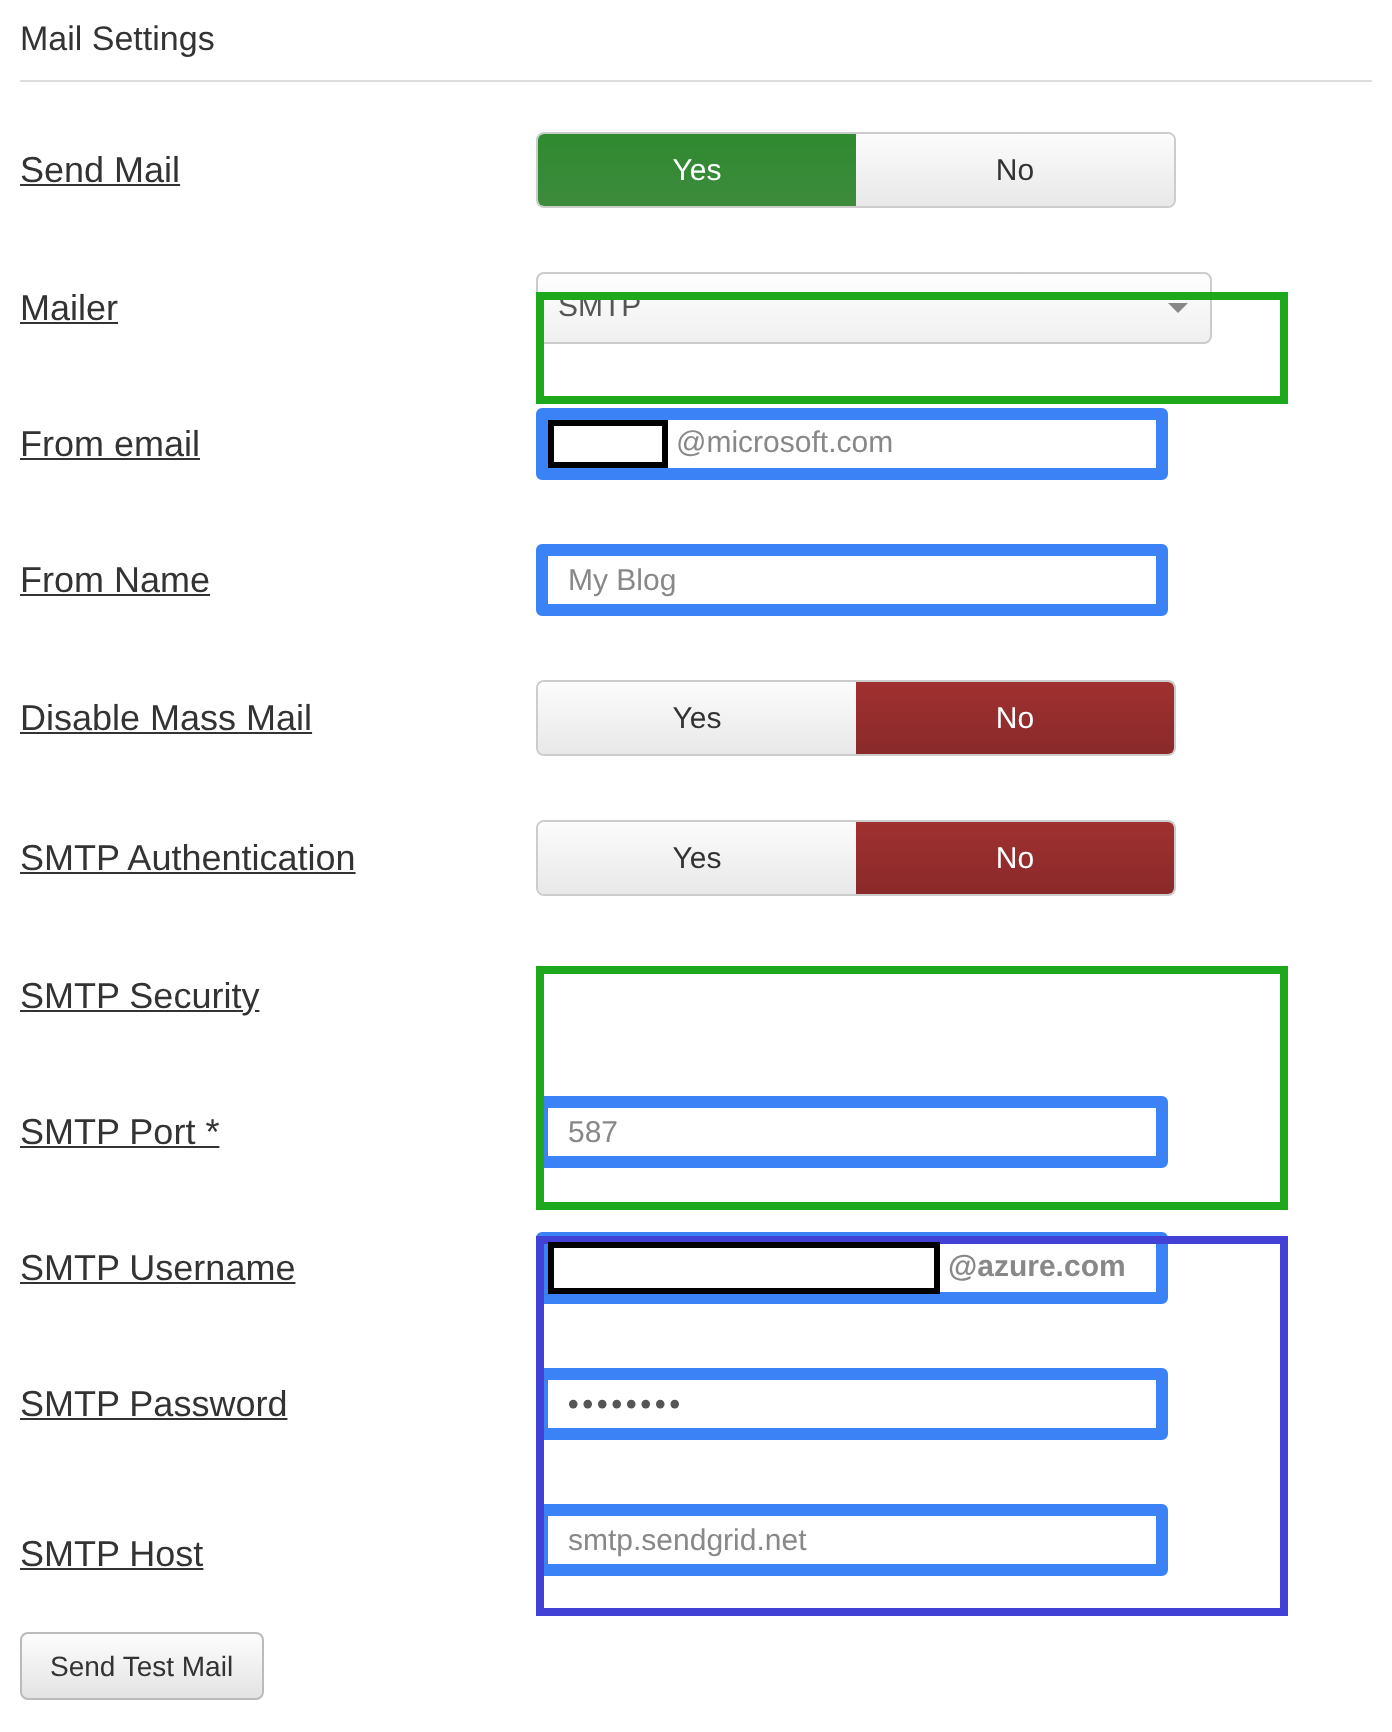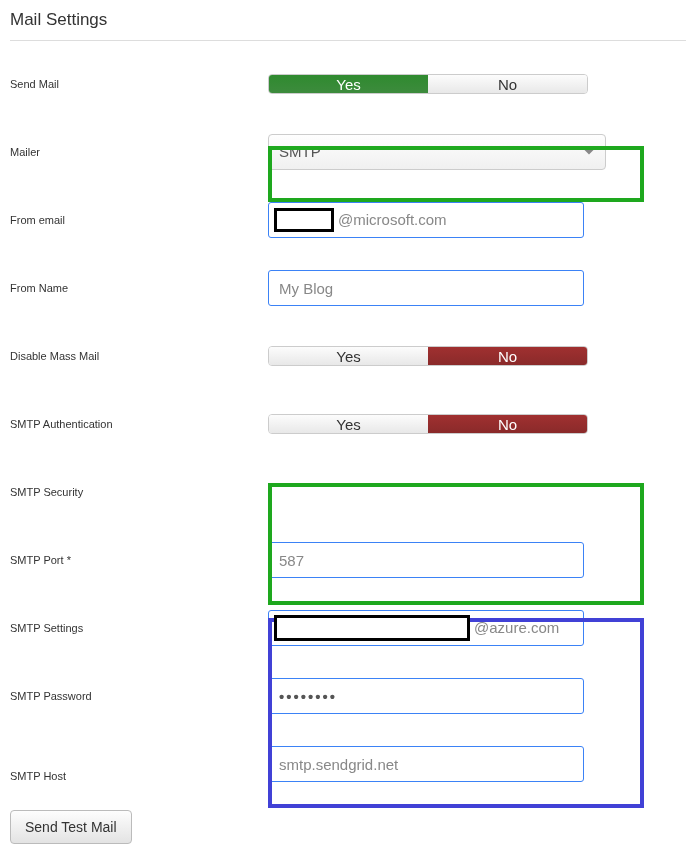--- a/index.html
+++ b/index.html
@@ -28,30 +28,31 @@
     }
     .form-row {
       display: flex;
       align-items: center;
       margin-bottom: 32px;
       min-height: 36px;
     }
     .form-label {
       width: 258px;
       flex-shrink: 0;
-      font-size: 11px;
-      color: #333;
+      font-size: 18px;
+      color: #333;
+      text-decoration: underline;
     }
     .form-control-wrap {
       flex-grow: 1;
     }
     .toggle-group {
       display: flex;
       width: 320px;
-      height: 20px;
+      height: 38px;
       border-radius: 4px;
       overflow: hidden;
       border: 1px solid #ccc;
     }
     .toggle-btn {
       flex: 1;
       display: flex;
       align-items: center;
       justify-content: center;
       font-size: 15px;
@@ -93,21 +94,21 @@
       width: 0;
       height: 0;
       border-left: 5px solid transparent;
       border-right: 5px solid transparent;
       border-top: 5px solid #888;
       pointer-events: none;
     }
     .text-input {
       width: 316px;
       height: 36px;
-      border: 1px solid #3b82f6;
+      border: 6px solid #3b82f6;
       border-radius: 3px;
       padding: 0 10px;
       font-size: 15px;
       color: #888;
       background: #fff;
     }
     .text-input::placeholder {
       color: #999;
     }
     .highlight-box {
@@ -244,26 +245,26 @@
   
   <div class="form-row">
     <div class="form-label">SMTP Port *</div>
     <div class="form-control-wrap">
       <input class="text-input" type="text" value="587" style="">
     </div>
   </div>
 
   
   <div class="form-row">
-    <div class="form-label">SMTP Settings</div>
+    <div class="form-label">SMTP Username</div>
     <div class="form-control-wrap">
       <div class="from-email-input-wrap" style="width:316px;">
         <input class="text-input" type="text" value="" style="">
         <div class="blackout-box" style="left:6px; top:5px; width:196px; height:26px;"></div>
-        <span class="input-text-suffix" style="left:206px;">@azure.com</span>
+        <span class="input-text-suffix" style="left:206px;font-weight:bold;">@azure.com</span>
       </div>
     </div>
   </div>
 
   
   <div class="form-row">
     <div class="form-label">SMTP Password</div>
     <div class="form-control-wrap">
       <input class="text-input" type="text" style="letter-spacing: 2px; font-weight: bold; color: rgb(85, 85, 85);" value="••••••••">
     </div>

